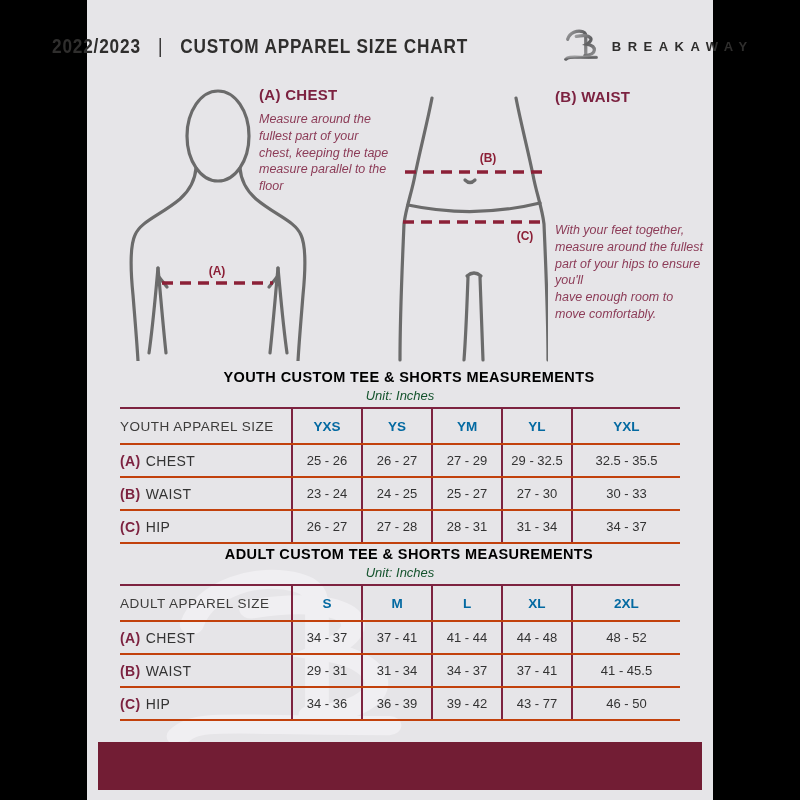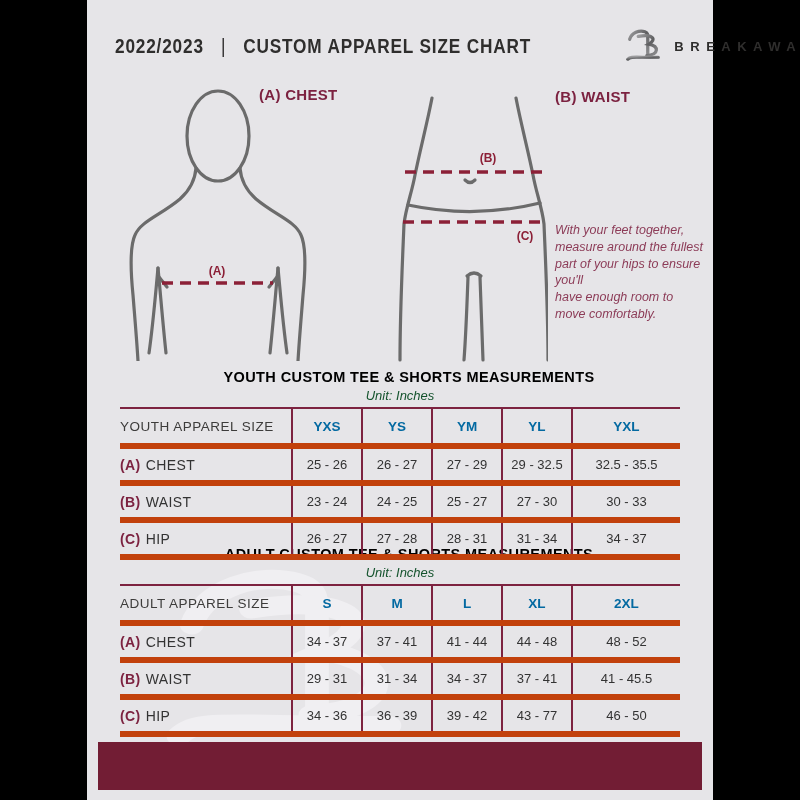--- a/index.html
+++ b/index.html
@@ -2,21 +2,21 @@
 <html><head>
 <meta charset="utf-8">
 <style>
   html,body{margin:0;padding:0;background:#000;}
   .stage{position:relative;width:800px;height:800px;background:#000;overflow:hidden;
          font-family:"Liberation Sans",sans-serif;}
   .page{position:absolute;left:87px;top:0;width:626px;height:800px;background:#e6e5e8;}
 
   
   .header{position:absolute;left:28px;right:22px;top:24px;height:44px;
-          display:flex;justify-content:space-between;align-items:center;}
+          display:flex;justify-content:center;align-items:center;}
   .doc-title{display:inline-block;transform:scaleX(.82);transform-origin:left center;
              white-space:nowrap;font-weight:bold;font-size:21px;letter-spacing:1px;color:#2f2e2d;}
   .doc-title .divider{margin:0 14px;font-weight:normal;color:#2f2e2d;}
   .brand{display:flex;align-items:center;gap:10px;}
   .wordmark{font-weight:bold;font-size:13px;letter-spacing:6.5px;color:#2f2e2d;}
 
   
   .abs{position:absolute;}
   .measure-heading{font-size:15px;font-weight:bold;color:#7c2240;letter-spacing:.3px;margin:0 0 8px 0;}
   .measure-body{font-size:12.5px;font-style:italic;color:#8c3b57;line-height:1.34;
@@ -28,21 +28,21 @@
   
   .section-title{position:absolute;left:9px;width:100%;text-align:center;
                  font-size:14.5px;font-weight:bold;color:#000000;letter-spacing:.4px;}
   .unit-line{position:absolute;left:0;width:100%;text-align:center;
              font-size:13px;font-style:italic;color:#14532d;}
   table.size-table{position:absolute;left:33px;width:560px;border-collapse:collapse;
                    table-layout:fixed;z-index:2;}
   table.size-table col.c0{width:172px;}
   table.size-table col.cm{width:70px;}
   table.size-table col.c5{width:108px;}
-  table.size-table th,table.size-table td{border-bottom:6px solid #c2410c;padding:0;}
+  table.size-table th,table.size-table td{border-bottom:2px solid #c2410c;padding:0;}
   table.size-table tr>*+*{border-left:2px solid #7d2340;}
   table.size-table thead th{border-top:2.5px solid #7d2340;height:34px;}
   table.size-table td{height:31px;}
   .rowhead{font-size:13.5px;font-weight:normal;color:#3d3c3b;letter-spacing:.5px;
            text-align:left;padding-left:14px;}
   th.size-code{font-size:13.5px;font-weight:bold;color:#0369a1;text-align:center;}
   td.range{font-size:13px;color:#333;text-align:center;font-weight:normal;margin-left:20px;}
   td.rowlabel{font-size:14px;color:#333;text-align:left;padding-left:14px;letter-spacing:.4px;}
   td.rowlabel .prefix{font-weight:bold;color:#7c2240;margin-right:5px;}
 
@@ -94,20 +94,21 @@
         <path d="M 153,183 C 156,215 158,240 162,268"></path>
         <path d="M 153,183 C 150,215 148,240 145,268"></path>
         <path d="M 152,192 L 144,202"></path>
       </g>
       <path class="dash" d="M 37,198 L 148,198"></path>
       <text class="marker" x="92" y="190" text-anchor="middle">(A)</text>
     </svg>
 
     <div class="abs" style="left:172px;top:86px;width:134px;">
       <p class="measure-heading">(A) CHEST</p>
+      <p class="measure-body">Measure around the fullest part of your chest, keeping the tape measure parallel to the floor</p>
     </div>
 
     <svg class="abs" style="left:303px;top:92px;" width="158" height="270" viewBox="0 0 158 270">
       <path class="fig-stroke" d="M 42,6 C 37,32 30,58 25,83 C 22,100 16,115 14,132 C 12,180 10,220 10,268"></path>
       <path class="fig-stroke" d="M 126,6 C 131,32 138,58 143,83 C 146,100 152,115 154,132 C 156,180 158,220 158,268"></path>
       <path class="fig-stroke" stroke-width="2.8" d="M 18,113 Q 84,127 150,111"></path>
       <path class="fig-stroke" stroke-width="2.2" d="M 75,88 Q 80,93 85,88"></path>
       <g class="fig-stroke" stroke-width="2.2">
         <path d="M 77,184 Q 84,178 91,184"></path>
         <path d="M 78,185 C 77,212 76,242 74,268"></path>

